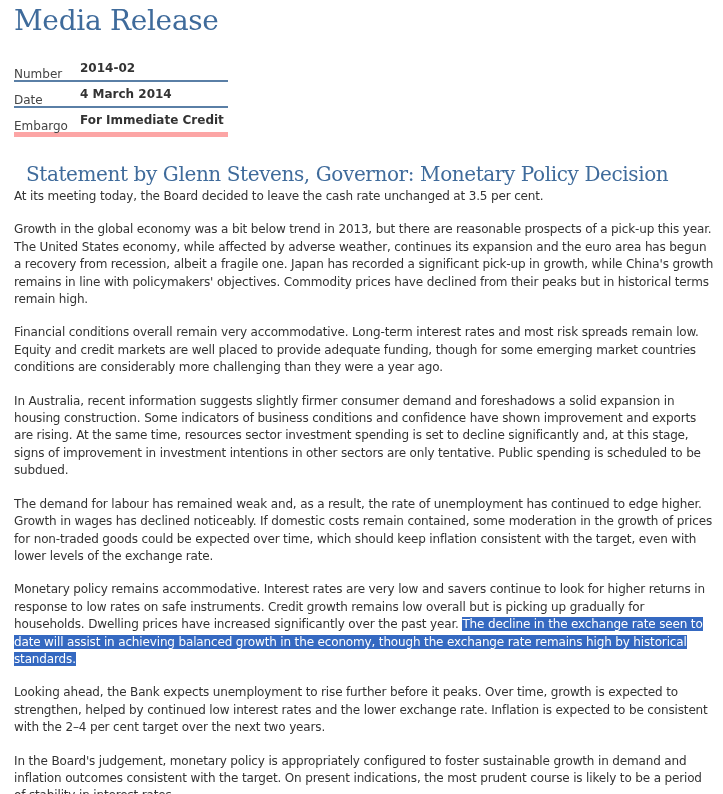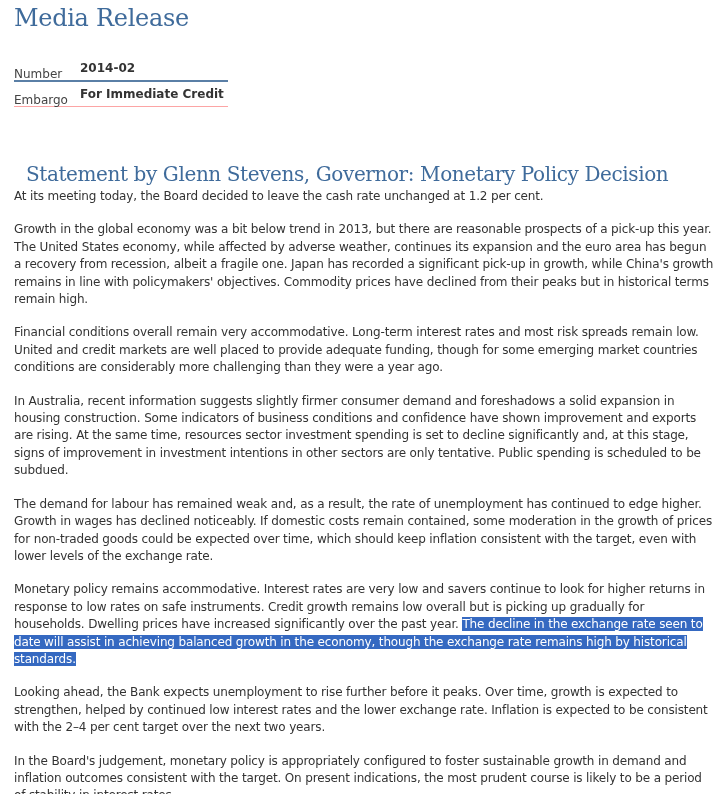--- a/index.html
+++ b/index.html
@@ -3,29 +3,29 @@
 <meta charset="utf-8">
 <style>
   html, body { margin: 0; padding: 0; background: #ffffff; }
   body {
     width: 723px; height: 794px; overflow: hidden; position: relative;
     font-family: "DejaVu Sans", sans-serif; color: #333333;
   }
   .page { position: absolute; left: 14px; top: 0; width: 700px; }
   .title {
     position: absolute; left: 0; top: 4px;
-    font-family: "DejaVu Serif", serif; font-size: 24px; color: #3f6b9b;
+    font-family: "DejaVu Serif", serif; font-size: 28px; color: #3f6b9b;
     letter-spacing: -0.3px; white-space: nowrap; margin: 0; font-weight: normal;
   }
   .meta { position: absolute; left: 0; top: 56px; width: 214px; }
   .meta-row {
     display: flex; align-items: center; height: 24px;
     border-bottom: 2px solid #5a7fa6; font-size: 12px; white-space: nowrap;
   }
-  .meta-row:last-child { border-bottom: 1px solid #fca5a5; }
+  .meta-row:last-child { border-bottom: 5px solid #fca5a5; }
   .meta-label { width: 66px; color: #444; margin-top: 12px; }
   .meta-value { font-weight: bold; color: #333; }
   .headline {
     position: absolute; left: 0; top: 150px;
     font-family: "DejaVu Serif", serif; font-size: 20px; color: #3f6b9b;
     white-space: nowrap; margin: 12px; font-weight: normal; letter-spacing: -0.4px;
   }
   .body-text { position: absolute; left: 0; top: 188px; width: 700px; }
   .para {
     margin: 0 0 16px 0; font-size: 12px; line-height: 17.4px; color: #333;
@@ -38,30 +38,34 @@
 
 <div class="page">
   <h1 class="title">Media Release</h1>
 
   <div class="meta">
     <div class="meta-row">
       <span class="meta-label">Number</span>
       <span class="meta-value">2014-02</span>
     </div>
     <div class="meta-row">
+      <span class="meta-label">Date</span>
+      <span class="meta-value">4 March 2014</span>
+    </div>
+    <div class="meta-row">
       <span class="meta-label">Embargo</span>
       <span class="meta-value">For Immediate Credit</span>
     </div>
   </div>
 
   <h2 class="headline">Statement by Glenn Stevens, Governor: Monetary Policy Decision</h2>
 
   <div class="body-text">
-    <p class="para">At its meeting today, the Board decided to leave the cash rate unchanged at 1.2 per cent.</p>
+    <p class="para">At its meeting today, the Board decided to leave the cash rate unchanged at 3.5 per cent.</p>
     <p class="para">Growth in the global economy was a bit below trend in 2013, but there are reasonable prospects of a pick-up this year. The United States economy, while affected by adverse weather, continues its expansion and the euro area has begun a recovery from recession, albeit a fragile one. Japan has recorded a significant pick-up in growth, while China's growth remains in line with policymakers' objectives. Commodity prices have declined from their peaks but in historical terms remain high.</p>
-    <p class="para">Financial conditions overall remain very accommodative. Long-term interest rates and most risk spreads remain low. United and credit markets are well placed to provide adequate funding, though for some emerging market countries conditions are considerably more challenging than they were a year ago.</p>
+    <p class="para">Financial conditions overall remain very accommodative. Long-term interest rates and most risk spreads remain low. Equity and credit markets are well placed to provide adequate funding, though for some emerging market countries conditions are considerably more challenging than they were a year ago.</p>
     <p class="para">In Australia, recent information suggests slightly firmer consumer demand and foreshadows a solid expansion in housing construction. Some indicators of business conditions and confidence have shown improvement and exports are rising. At the same time, resources sector investment spending is set to decline significantly and, at this stage, signs of improvement in investment intentions in other sectors are only tentative. Public spending is scheduled to be subdued.</p>
     <p class="para">The demand for labour has remained weak and, as a result, the rate of unemployment has continued to edge higher. Growth in wages has declined noticeably. If domestic costs remain contained, some moderation in the growth of prices for non-traded goods could be expected over time, which should keep inflation consistent with the target, even with lower levels of the exchange rate.</p>
     <p class="para"><span>Monetary policy remains accommodative. Interest rates are very low and savers continue to look for higher returns in response to low rates on safe instruments. Credit growth remains low overall but is picking up gradually for households. Dwelling prices have increased significantly over the past year. </span><span class="sel">The decline in the exchange rate seen to date will assist in achieving balanced growth in the economy, though the exchange rate remains high by historical standards.</span></p>
     <p class="para">Looking ahead, the Bank expects unemployment to rise further before it peaks. Over time, growth is expected to strengthen, helped by continued low interest rates and the lower exchange rate. Inflation is expected to be consistent with the 2–4 per cent target over the next two years.</p>
     <p class="para">In the Board's judgement, monetary policy is appropriately configured to foster sustainable growth in demand and inflation outcomes consistent with the target. On present indications, the most prudent course is likely to be a period of stability in interest rates.</p>
   </div>
 </div>
 
 </body></html>

